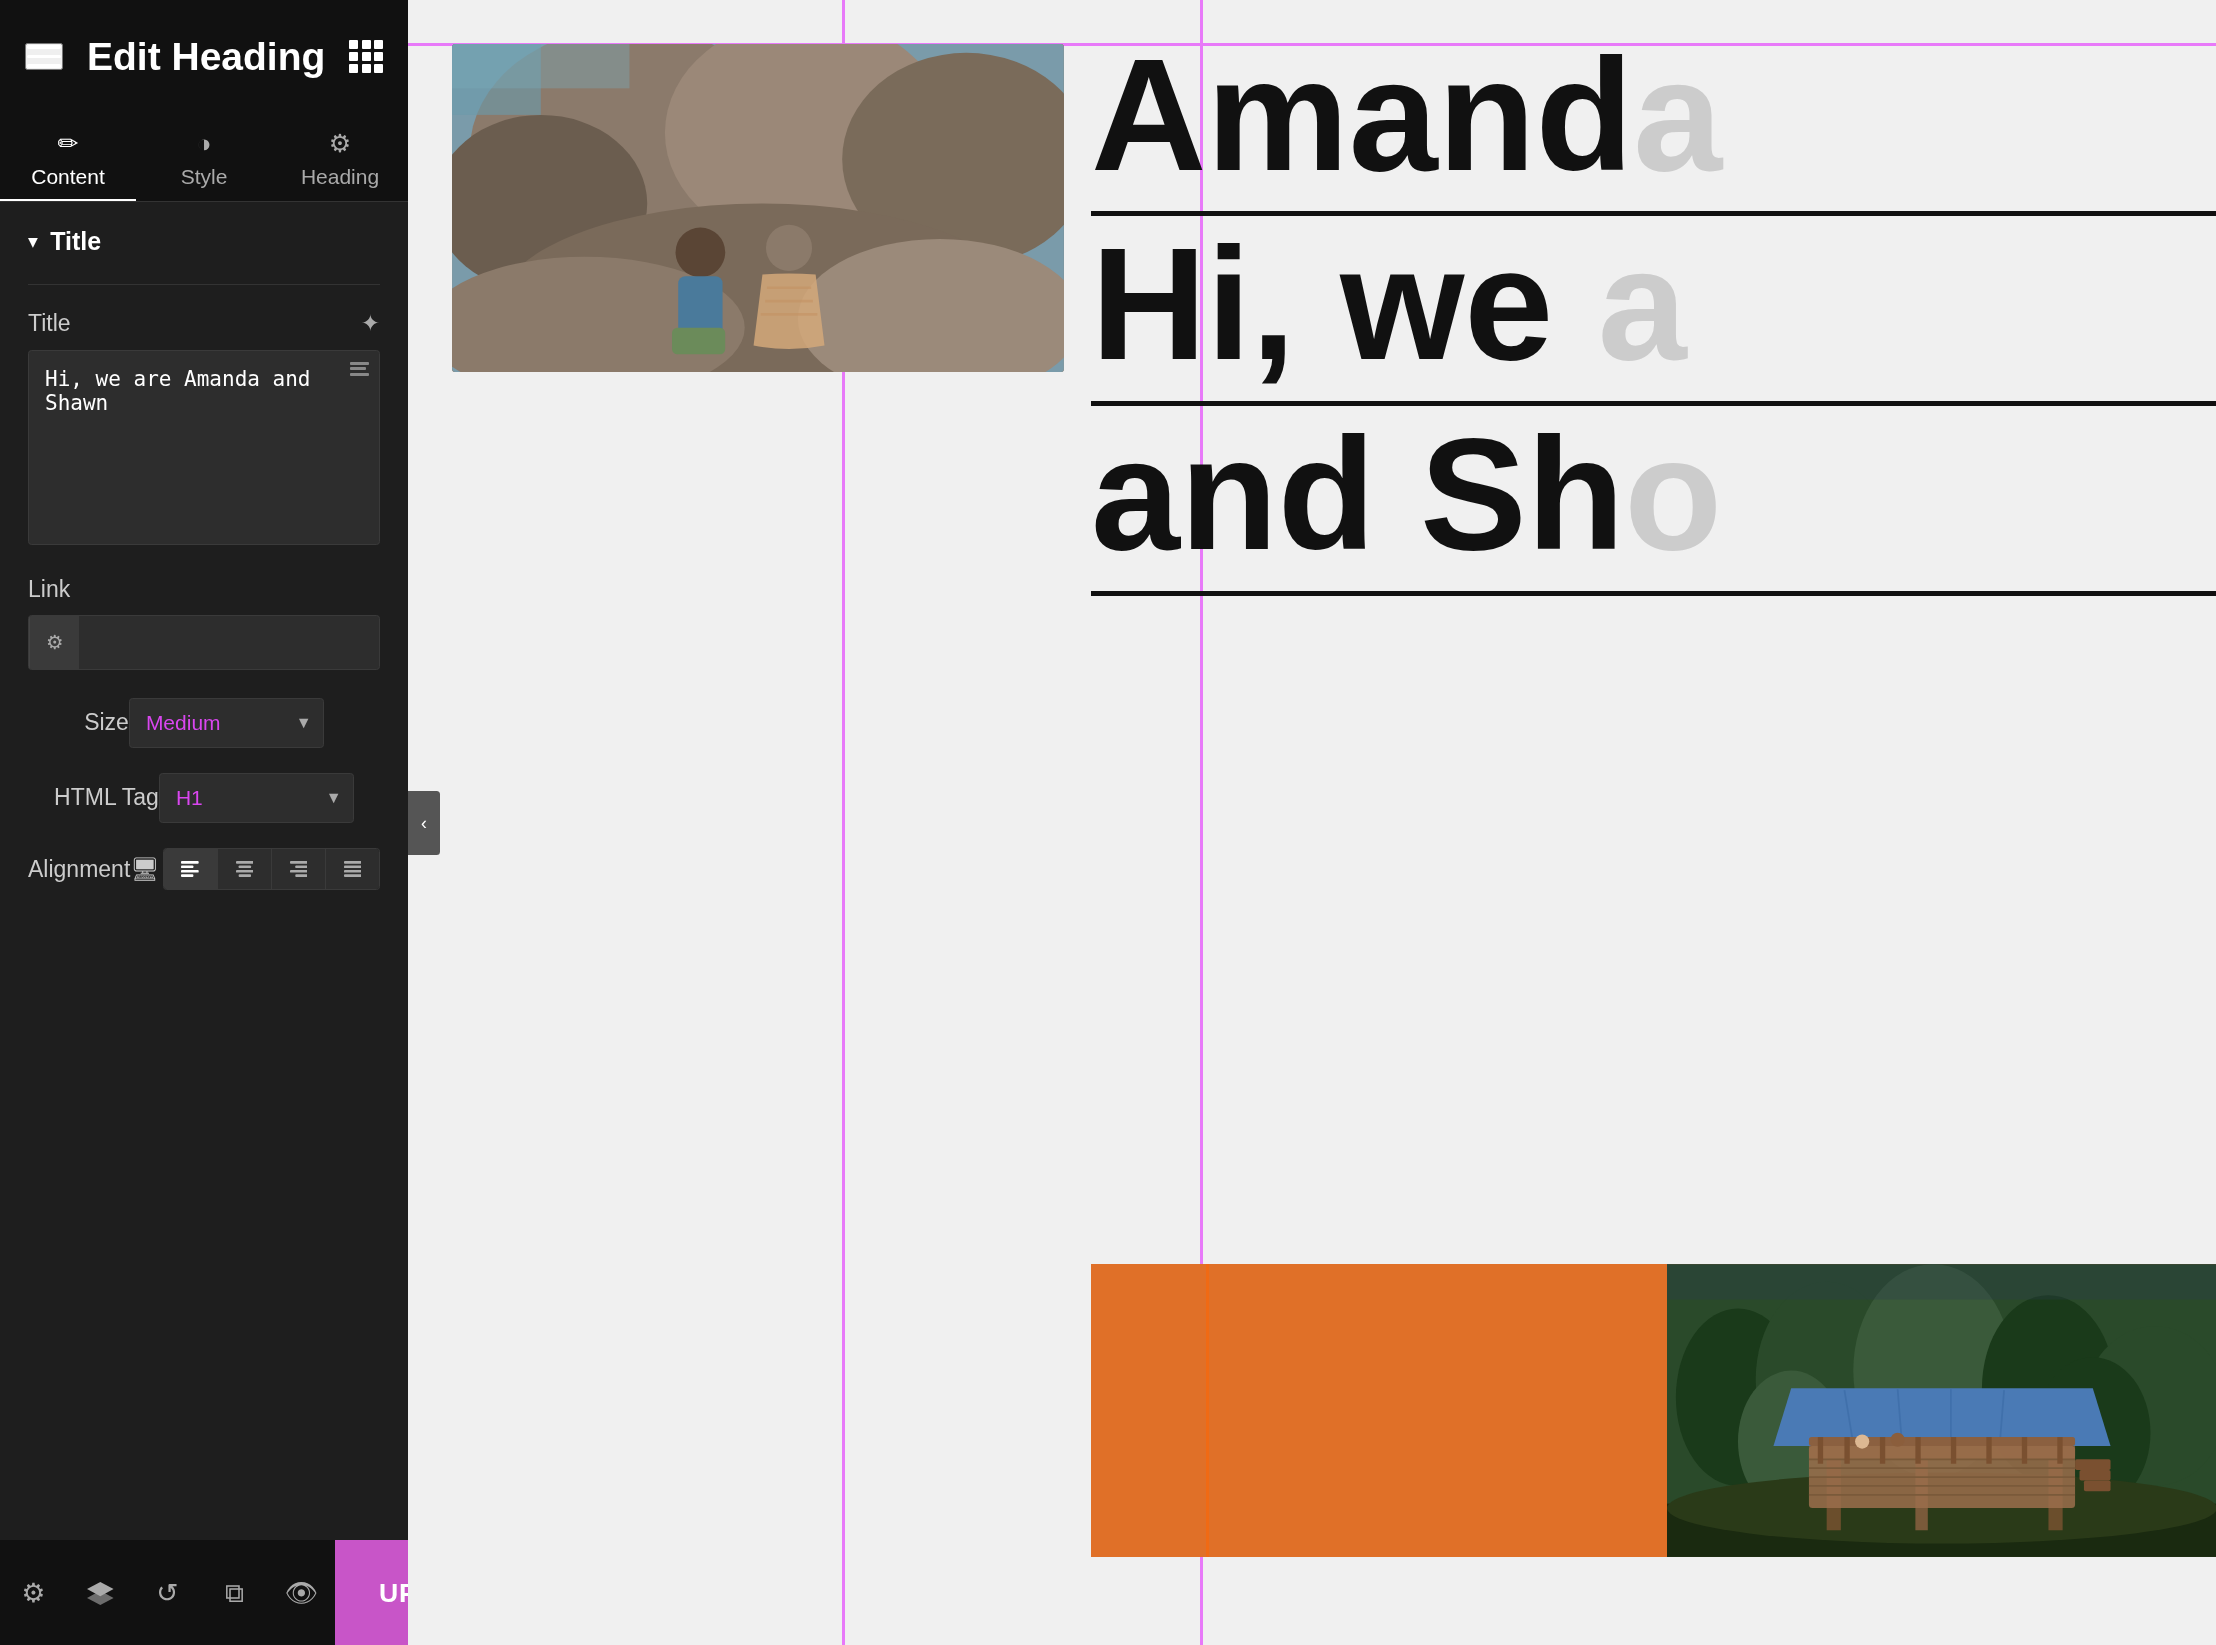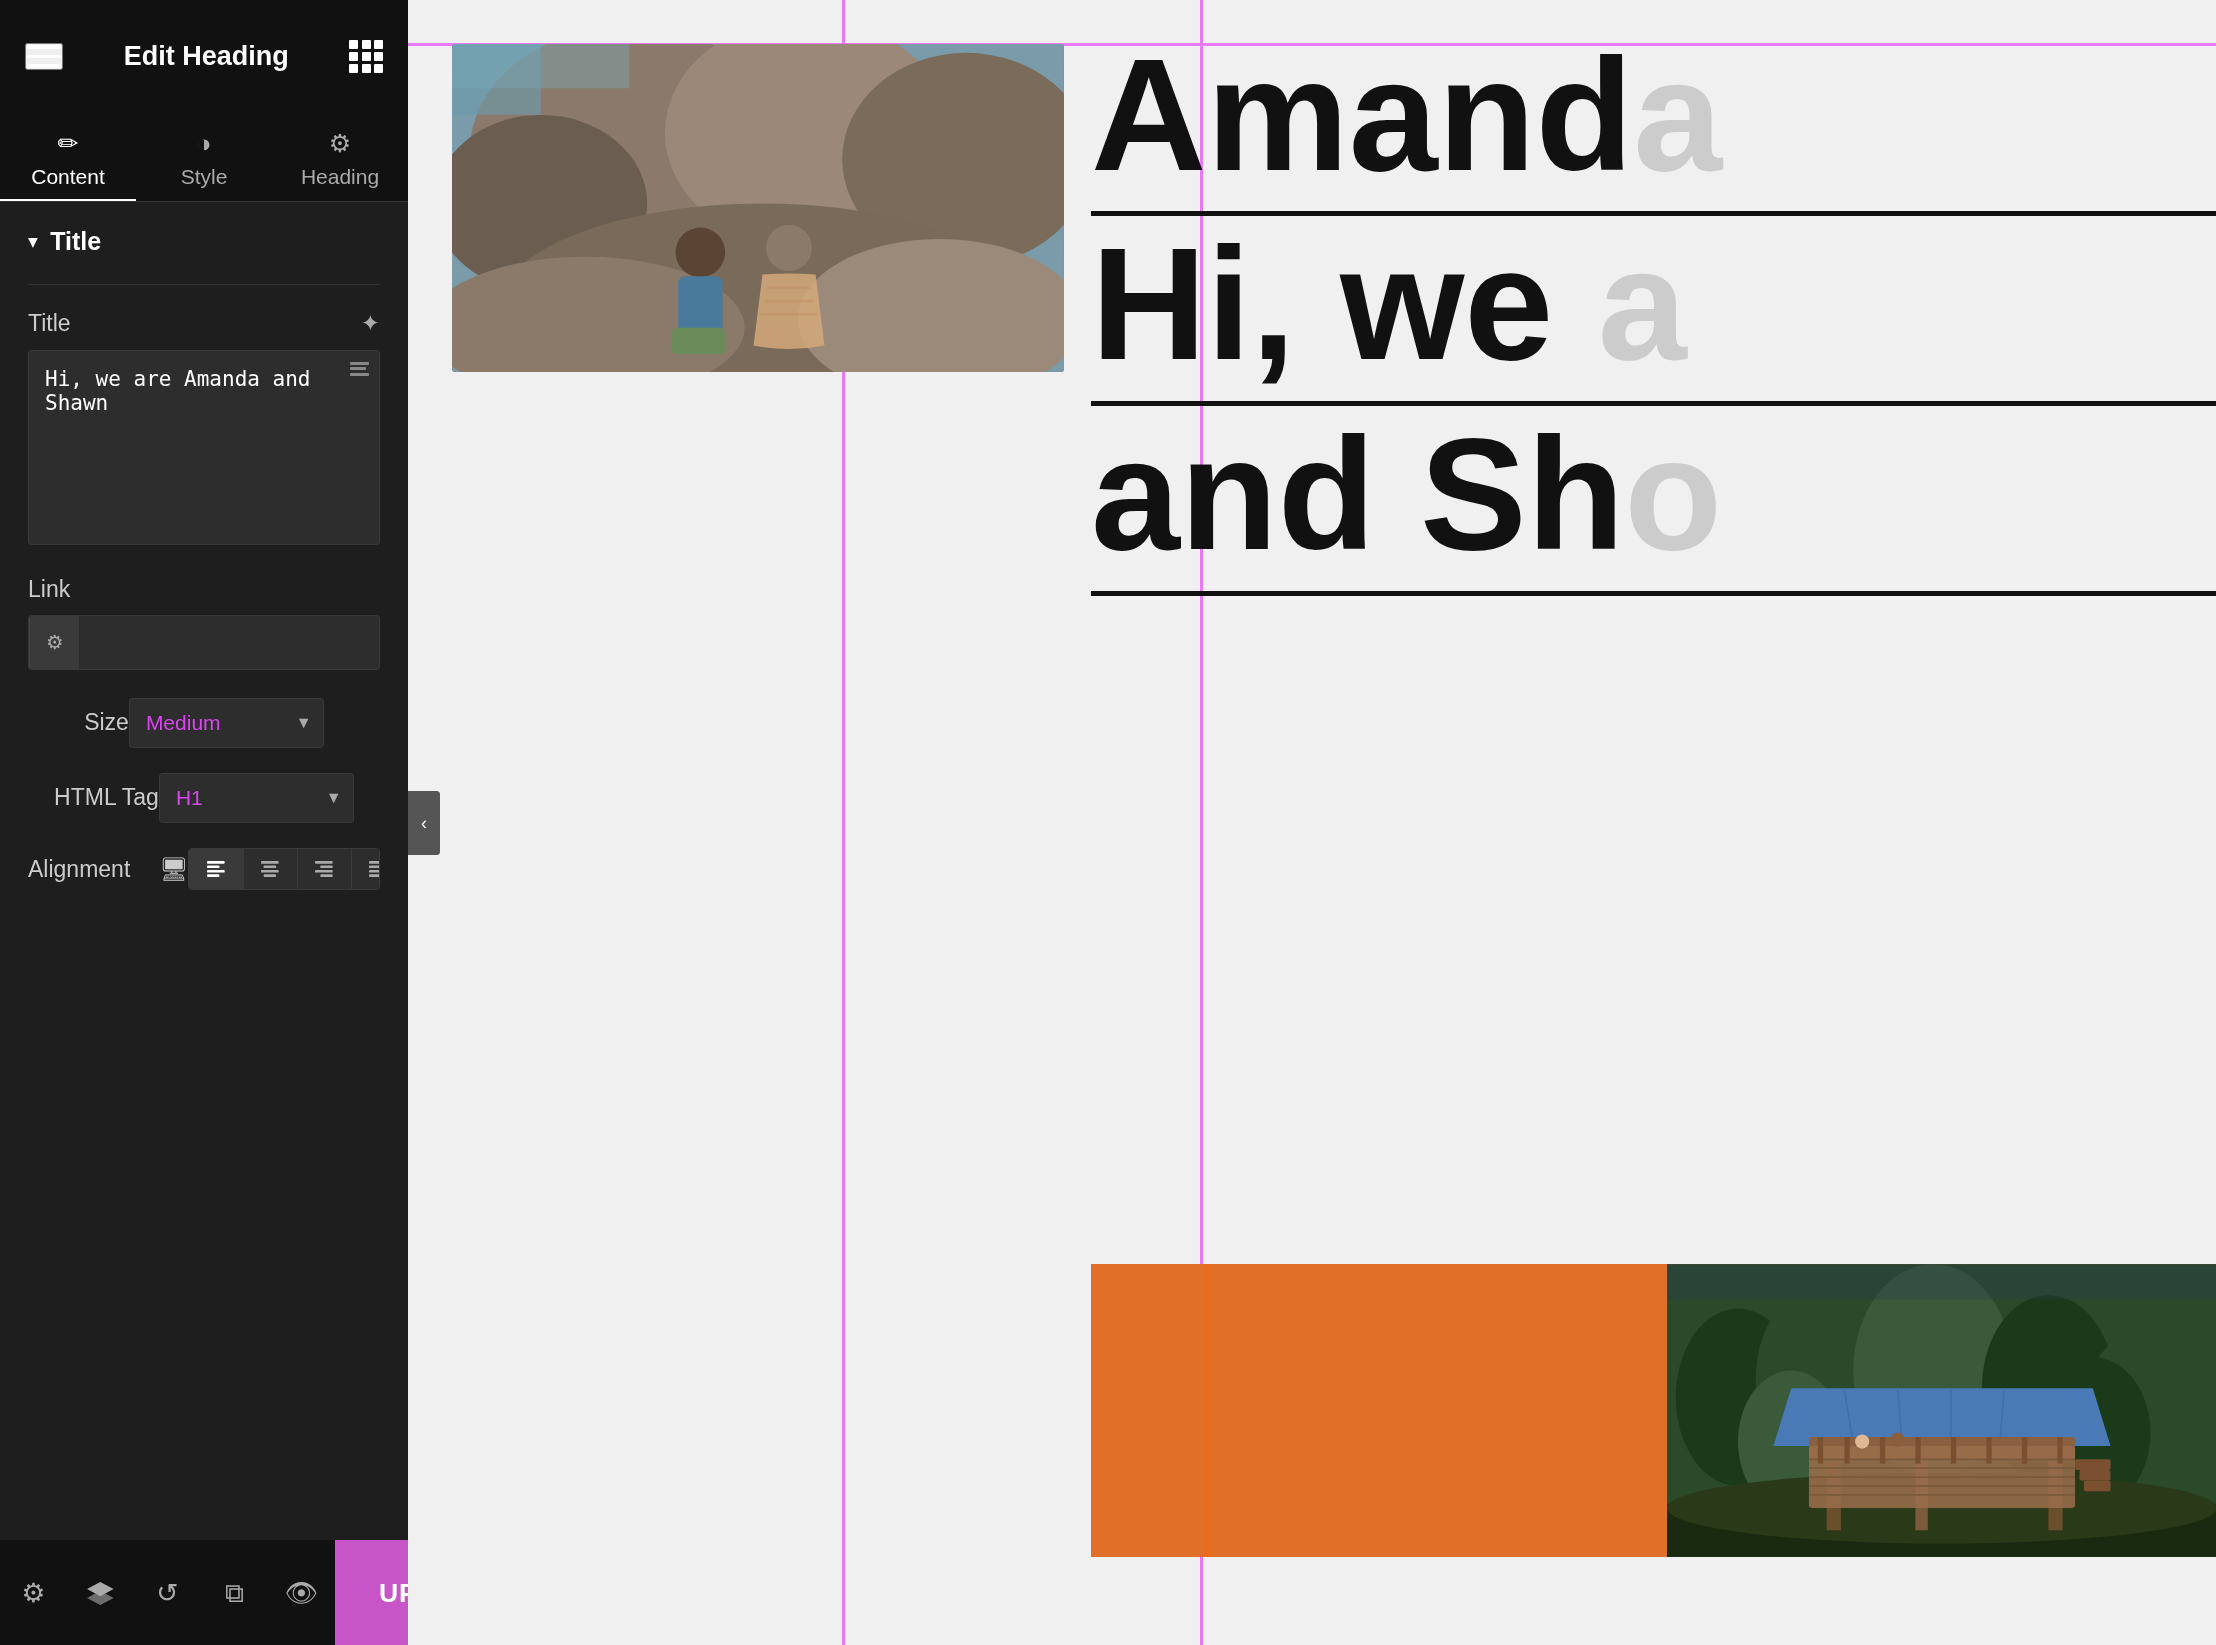--- a/index.html
+++ b/index.html
@@ -28,21 +28,21 @@
       display: flex;
       align-items: center;
       justify-content: space-between;
       padding: 0 25px;
       height: 113px;
       flex-shrink: 0;
     }
 
     .header-title {
       color: #ffffff;
-      font-size: 27px;
+      font-size: 39px;
       font-weight: 600;
     }
 
     .hamburger-icon {
       display: flex;
       flex-direction: column;
       gap: 6.2px;
       cursor: pointer;
     }
 
@@ -272,21 +272,21 @@
     .alignment-row {
       display: flex;
       align-items: center;
       justify-content: space-between;
       margin-bottom: 25px;
     }
 
     .alignment-label-group {
       display: flex;
       align-items: flex-end;
-      gap: 29px;
+      gap: 0;
       color: #cccccc;
       font-size: 23px;
     }
 
     .screen-icon {
       font-size: 23px;
       color: #cccccc;
     }
 
     .alignment-btns {

